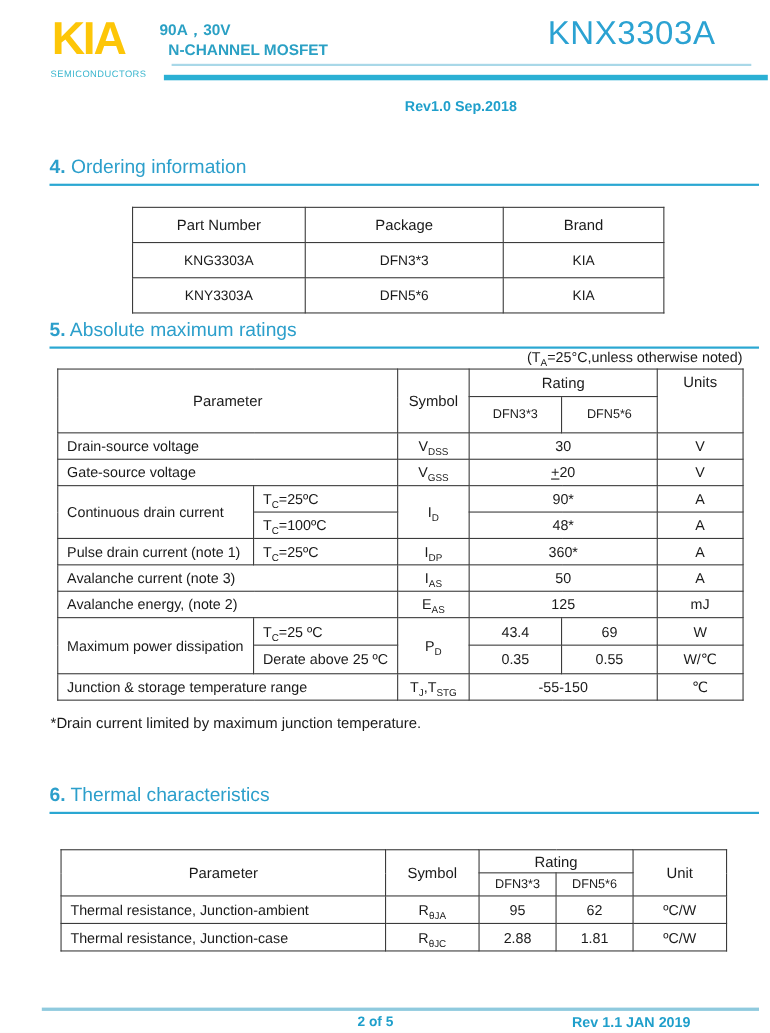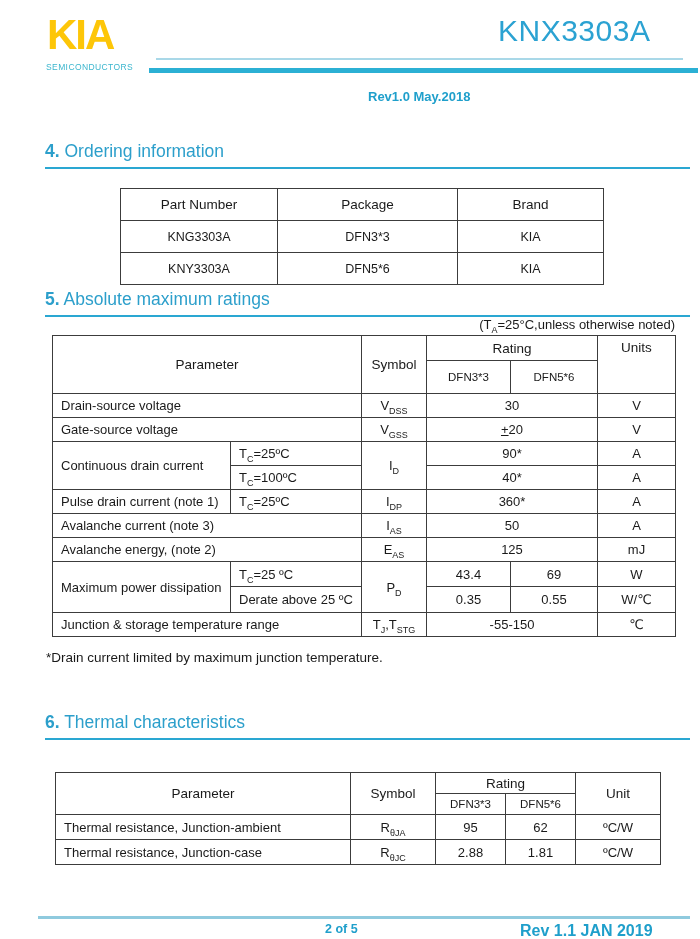--- a/index.html
+++ b/index.html
@@ -49,33 +49,37 @@
   .footnote { position:absolute; left:46px; top:650px; font-size:13.5px;text-align:right; }
   
   .thermal-table { position:absolute; left:55px; top:772px; width:605px; }
   .thermal-table tr { height:25px; }
   .thermal-table tr.h1, .thermal-table tr.h2 { height:21px; }
   .thermal-table .hcell { font-size:13.5px; }
   .thermal-table .pkg { font-size:11.5px; }
   
   .footer-line { position:absolute; left:38px; top:916px; width:652px; height:3px; background:#8fcade; }
   .footer-page { position:absolute; left:325px; top:922px; font-size:12.5px; font-weight:bold; color:#1f9fcb; }
-  .footer-rev  { position:absolute; left:520px; top:922px; font-size:16px; font-weight:bold; color:#1f9fcb; }
+  .footer-rev  { position:absolute; left:520px; top:922px; font-size:13px; font-weight:bold; color:#1f9fcb; }
 </style>
 </head>
 <body>
 
 <div class="page">
 
   <div class="logo">KIA</div>
   <div class="logo-sub">SEMICONDUCTORS</div>
+  <div class="spec">
+    <div class="l1">90A，30V</div>
+    <div class="l2">N-CHANNEL MOSFET</div>
+  </div>
   <div class="part-number">KNX3303A</div>
   <div class="hr-thin"></div>
   <div class="hr-thick"></div>
-  <div class="rev-top">Rev1.0 May.2018</div>
+  <div class="rev-top">Rev1.0 Sep.2018</div>
 
   <div class="section-heading sh-4">
     <b>4.</b>
     <span>Ordering information</span>
   </div>
 
   <table class="ordering-table">
     <colgroup>
         <col style="width:157px">
         <col style="width:180px">
@@ -141,21 +145,21 @@
     </tr>
     <tr>
       <td rowspan="2" class="l">Continuous drain current</td>
       <td class="l"><span>T</span><sub>C</sub><span>=25ºC</span></td>
       <td rowspan="2"><span>I</span><sub>D</sub></td>
       <td colspan="2">90*</td>
       <td>A</td>
     </tr>
     <tr>
       <td class="l"><span>T</span><sub>C</sub><span>=100ºC</span></td>
-      <td colspan="2">40*</td>
+      <td colspan="2">48*</td>
       <td>A</td>
     </tr>
     <tr>
       <td class="l">Pulse drain current (note 1)</td>
       <td class="l"><span>T</span><sub>C</sub><span>=25ºC</span></td>
       <td><span>I</span><sub>DP</sub></td>
       <td colspan="2">360*</td>
       <td>A</td>
     </tr>
     <tr>

